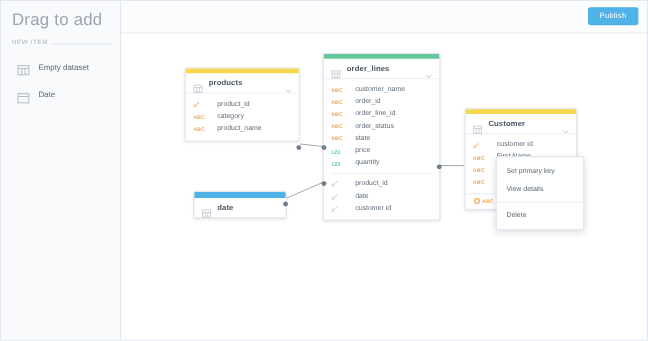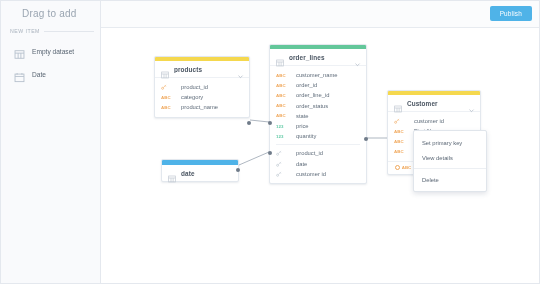--- a/index.html
+++ b/index.html
@@ -22,24 +22,24 @@
   
   #sidebar {
     position: absolute;
     left: 0; top: 0;
     width: 100px;
     height: 284px;
     background: #f9fafc;
     border-right: 1px solid #e4e8ee;
   }
   .sidebar-title {
-    font-size: 10px;
+    font-size: 14px;
     color: #9aa5b1;
     letter-spacing: .2px;
-    padding: 7px 0 0 21px;
+    padding: 7px 0 0 9px;
   }
   .sidebar-section {
     margin: 9px 0 0 9px;
     display: flex;
     align-items: center;
     gap: 4px;
     width: 84px;
   }
   .sidebar-section-label {
     font-size: 5.2px;

